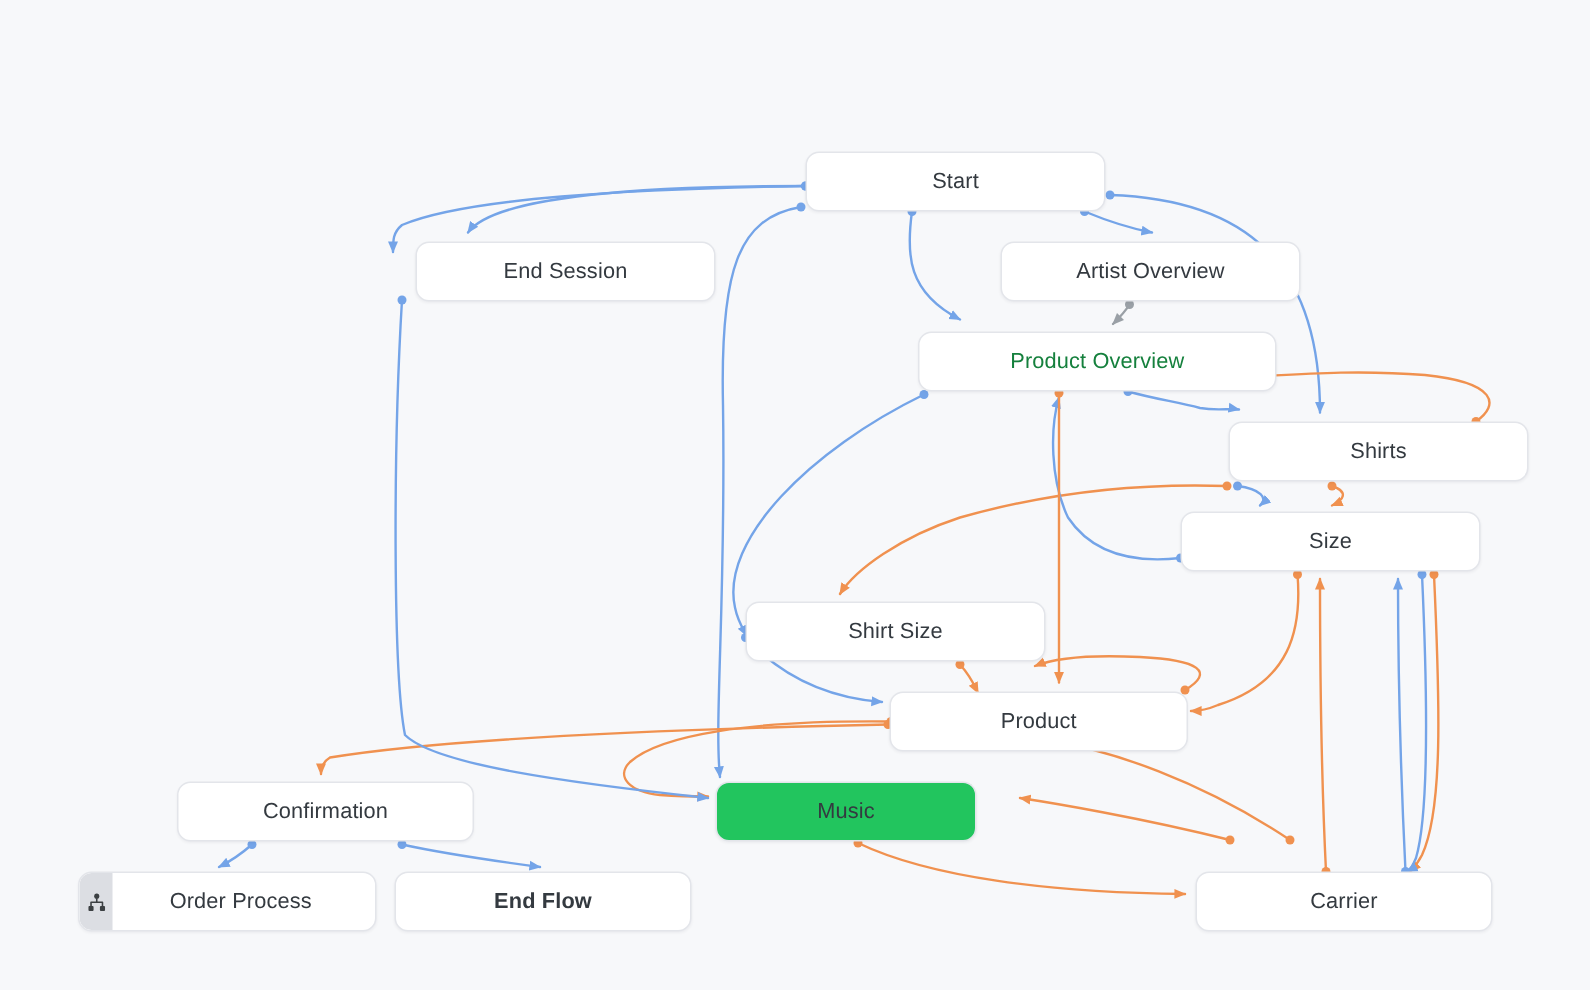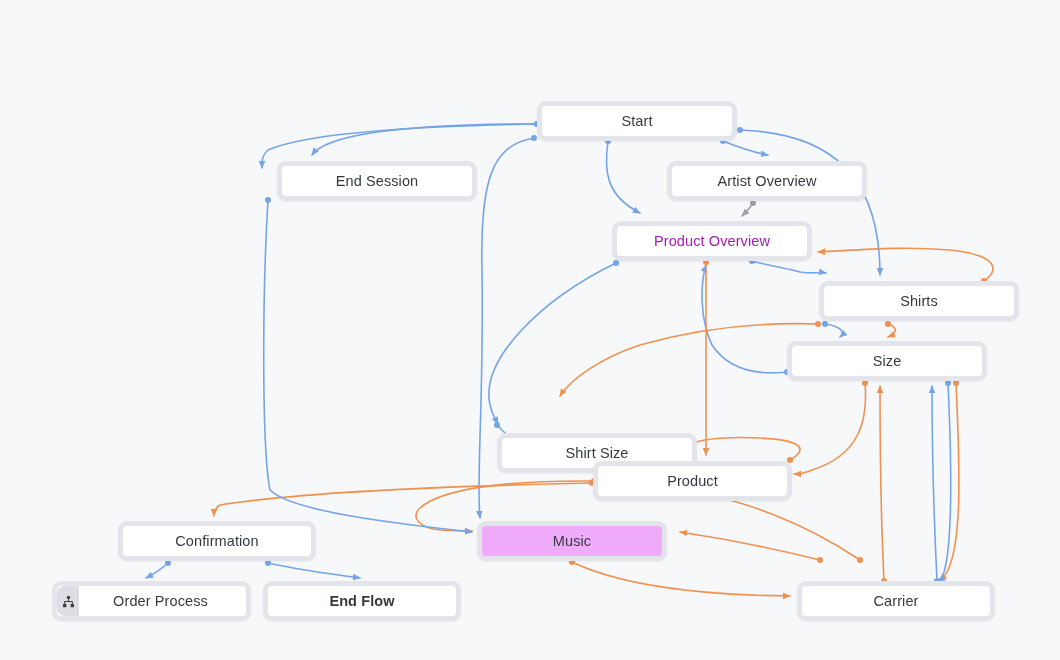--- a/index.html
+++ b/index.html
@@ -25,21 +25,21 @@
     left: 0;
     top: 0;
     width: 1060px;
     height: 660px;
     pointer-events: none;
   }
   .node {
     position: absolute;
     box-sizing: border-box;
     background: #ffffff;
-    border: 5px solid #8b5cf6;
+    border: 1px solid #8b5cf6;
     border-radius: 9px;
     box-shadow: 0 1px 2px rgba(16, 24, 40, 0.05);
     display: flex;
     align-items: center;
     justify-content: center;
     color: #343a40;
     font-size: 14.5px;
     letter-spacing: 0.1px;
     overflow: hidden;
   }
@@ -215,39 +215,39 @@
   <div id="node-layer">
       <div class="node" style="left: 537px; top: 101px; width: 200px; height: 40px; background: rgb(255, 255, 255); border-color: rgb(227, 229, 234); color: rgb(52, 58, 64);">
         <span class="node-label">Start</span>
       </div>
       <div class="node" style="left: 277px; top: 161px; width: 200px; height: 40px; background: rgb(255, 255, 255); border-color: rgb(227, 229, 234); color: rgb(52, 58, 64);">
         <span class="node-label">End Session</span>
       </div>
       <div class="node" style="left: 667px; top: 161px; width: 200px; height: 40px; background: rgb(255, 255, 255); border-color: rgb(227, 229, 234); color: rgb(52, 58, 64);">
         <span class="node-label">Artist Overview</span>
       </div>
-      <div class="node" style="left: 612px; top: 221px; width: 200px; height: 40px; background: rgb(255, 255, 255); border-color: rgb(227, 229, 234); color: #a21caf;">
+      <div class="node" style="left: 612px; top: 221px; width: 239px; height: 40px; background: rgb(255, 255, 255); border-color: rgb(227, 229, 234); color: #15803d;">
         <span class="node-label">Product Overview</span>
       </div>
       <div class="node" style="left: 787px; top: 281px; width: 200px; height: 40px; background: rgb(255, 255, 255); border-color: rgb(227, 229, 234); color: rgb(52, 58, 64); margin-left: 32px;">
         <span class="node-label">Shirts</span>
       </div>
       <div class="node" style="left: 787px; top: 341px; width: 200px; height: 40px; background: rgb(255, 255, 255); border-color: rgb(227, 229, 234); color: rgb(52, 58, 64);">
         <span class="node-label">Size</span>
       </div>
-      <div class="node" style="left: 497px; top: 401px; width: 200px; height: 40px; background: rgb(255, 255, 255); border-color: rgb(227, 229, 234); color: rgb(52, 58, 64); margin-top: 32px;">
+      <div class="node" style="left: 497px; top: 401px; width: 200px; height: 40px; background: rgb(255, 255, 255); border-color: rgb(227, 229, 234); color: rgb(52, 58, 64);">
         <span class="node-label">Shirt Size</span>
       </div>
       <div class="node" style="left: 593px; top: 461px; width: 199px; height: 40px; background: rgb(255, 255, 255); border-color: rgb(227, 229, 234); color: rgb(52, 58, 64);">
         <span class="node-label">Product</span>
       </div>
       <div class="node" style="left: 118px; top: 521px; width: 198px; height: 40px; background: rgb(255, 255, 255); border-color: rgb(227, 229, 234); color: rgb(52, 58, 64); justify-content: center;">
         <span class="node-label">Confirmation</span>
       </div>
-      <div class="node" style="left: 477px; top: 521px; width: 190px; height: 40px; background: #f0abfc; border-color: rgb(227, 229, 234); color: rgb(52, 58, 64);">
+      <div class="node" style="left: 477px; top: 521px; width: 174px; height: 40px; background: #22c55e; border-color: rgb(227, 229, 234); color: rgb(52, 58, 64);">
         <span class="node-label">Music</span>
       </div>
       <div class="node has-badge" style="left: 52px; top: 581px; width: 199px; height: 40px; background: rgb(255, 255, 255); border-color: rgb(227, 229, 234); color: rgb(52, 58, 64);">
         <span class="node-badge">
           <svg width="13" height="13" viewBox="0 0 16 16" aria-hidden="true">
             <circle cx="8" cy="3" r="2.1" fill="#3c4043"></circle>
             <rect x="1.2" y="11" width="4.2" height="4.2" rx="0.8" fill="#3c4043"></rect>
             <rect x="10.6" y="11" width="4.2" height="4.2" rx="0.8" fill="#3c4043"></rect>
             <path d="M8 5.2 L8 8 M3.3 11 L3.3 8 L12.7 8 L12.7 11" stroke="#3c4043" stroke-width="1.3" fill="none" stroke-linecap="round" stroke-linejoin="round"></path>
           </svg>

